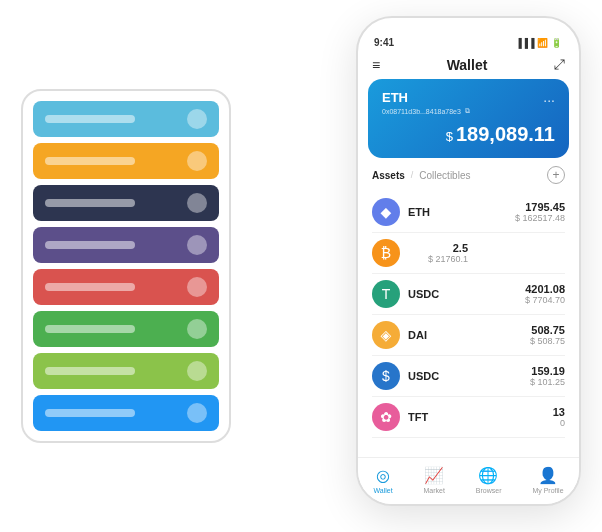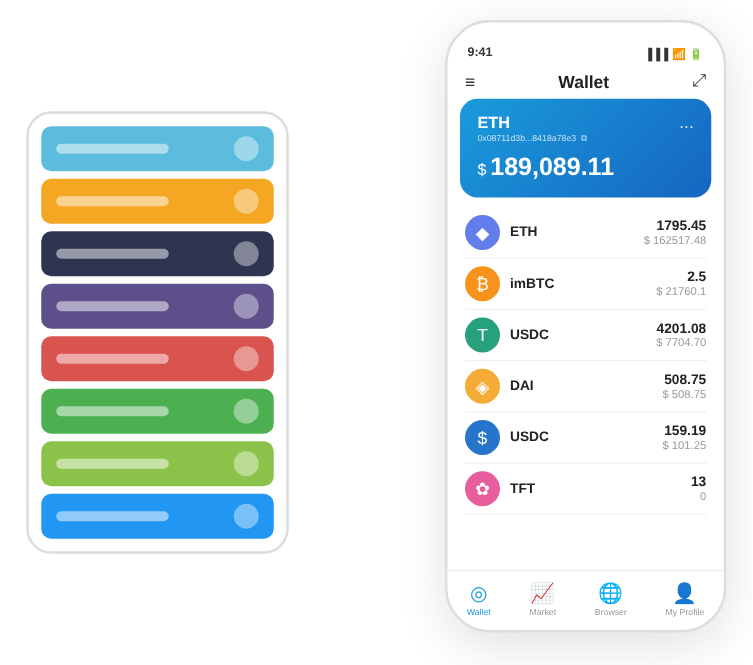--- a/index.html
+++ b/index.html
@@ -143,21 +143,21 @@
       font-size: 7px;
       opacity: 0.75;
       margin-bottom: 8px;
       display: flex;
       align-items: center;
       gap: 4px;
     }
     .eth-card-amount {
       font-size: 20px;
       font-weight: 700;
-      text-align: left;
+      text-align: right;
     }
     .eth-card-currency {
       font-size: 13px;
       font-weight: 400;
       margin-right: 3px;
     }
 
     
     .assets-section {
       padding: 0 14px;
@@ -338,33 +338,40 @@
       <div class="eth-card-address">
         <span>0x08711d3b...8418a78e3</span>
         <span>⧉</span>
       </div>
       <div class="eth-card-amount">
         <span class="eth-card-currency">$</span><span>189,089.11</span>
       </div>
     </div>
 
     <div class="assets-section">
+      <div class="assets-header">
+        <div class="assets-tabs">
+          <span class="assets-tab-active">Assets</span>
+          <span class="assets-tab-divider">/</span>
+          <span class="assets-tab-inactive">Collectibles</span>
+        </div>
+        <div class="assets-add-btn">+</div>
+      </div>
 
       <div id="asset-list">
           <div class="asset-row">
             <div class="asset-icon" style="background: rgb(98, 126, 234); color: rgb(255, 255, 255);">◆</div>
             <span class="asset-name">ETH</span>
             <div class="asset-amounts">
               <span class="asset-amount-main">1795.45</span>
               <span class="asset-amount-usd">$ 162517.48</span>
             </div>
           </div>
           <div class="asset-row">
             <div class="asset-icon" style="background: rgb(247, 147, 26); color: rgb(255, 255, 255);">₿</div>
-            <span class="asset-name">imBTC</span>
             <div class="asset-amounts">
               <span class="asset-amount-main">2.5</span>
               <span class="asset-amount-usd">$ 21760.1</span>
             </div>
           </div>
           <div class="asset-row">
             <div class="asset-icon" style="background: rgb(38, 161, 123); color: rgb(255, 255, 255);">T</div>
             <span class="asset-name">USDC</span>
             <div class="asset-amounts">
               <span class="asset-amount-main">4201.08</span>

